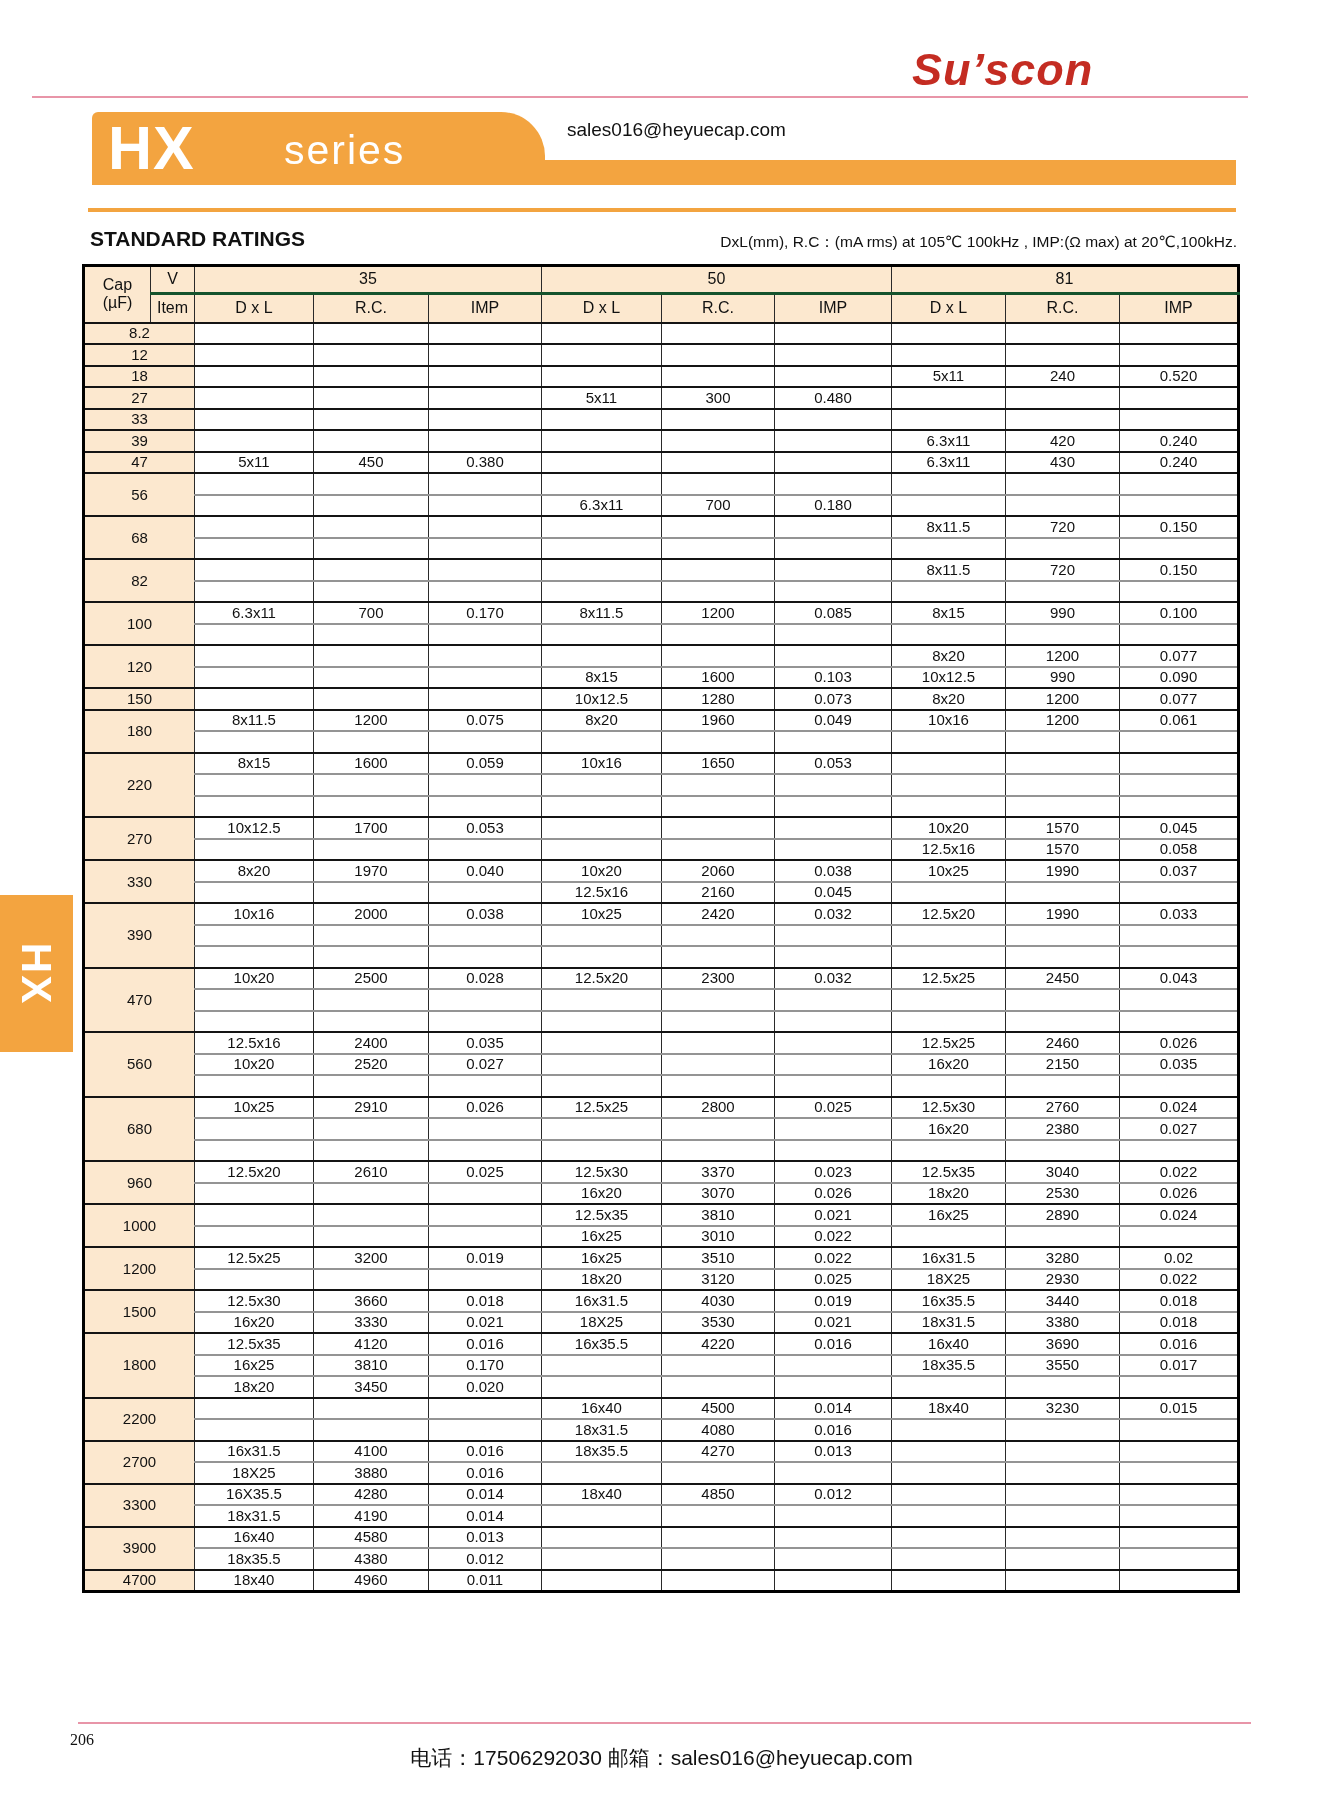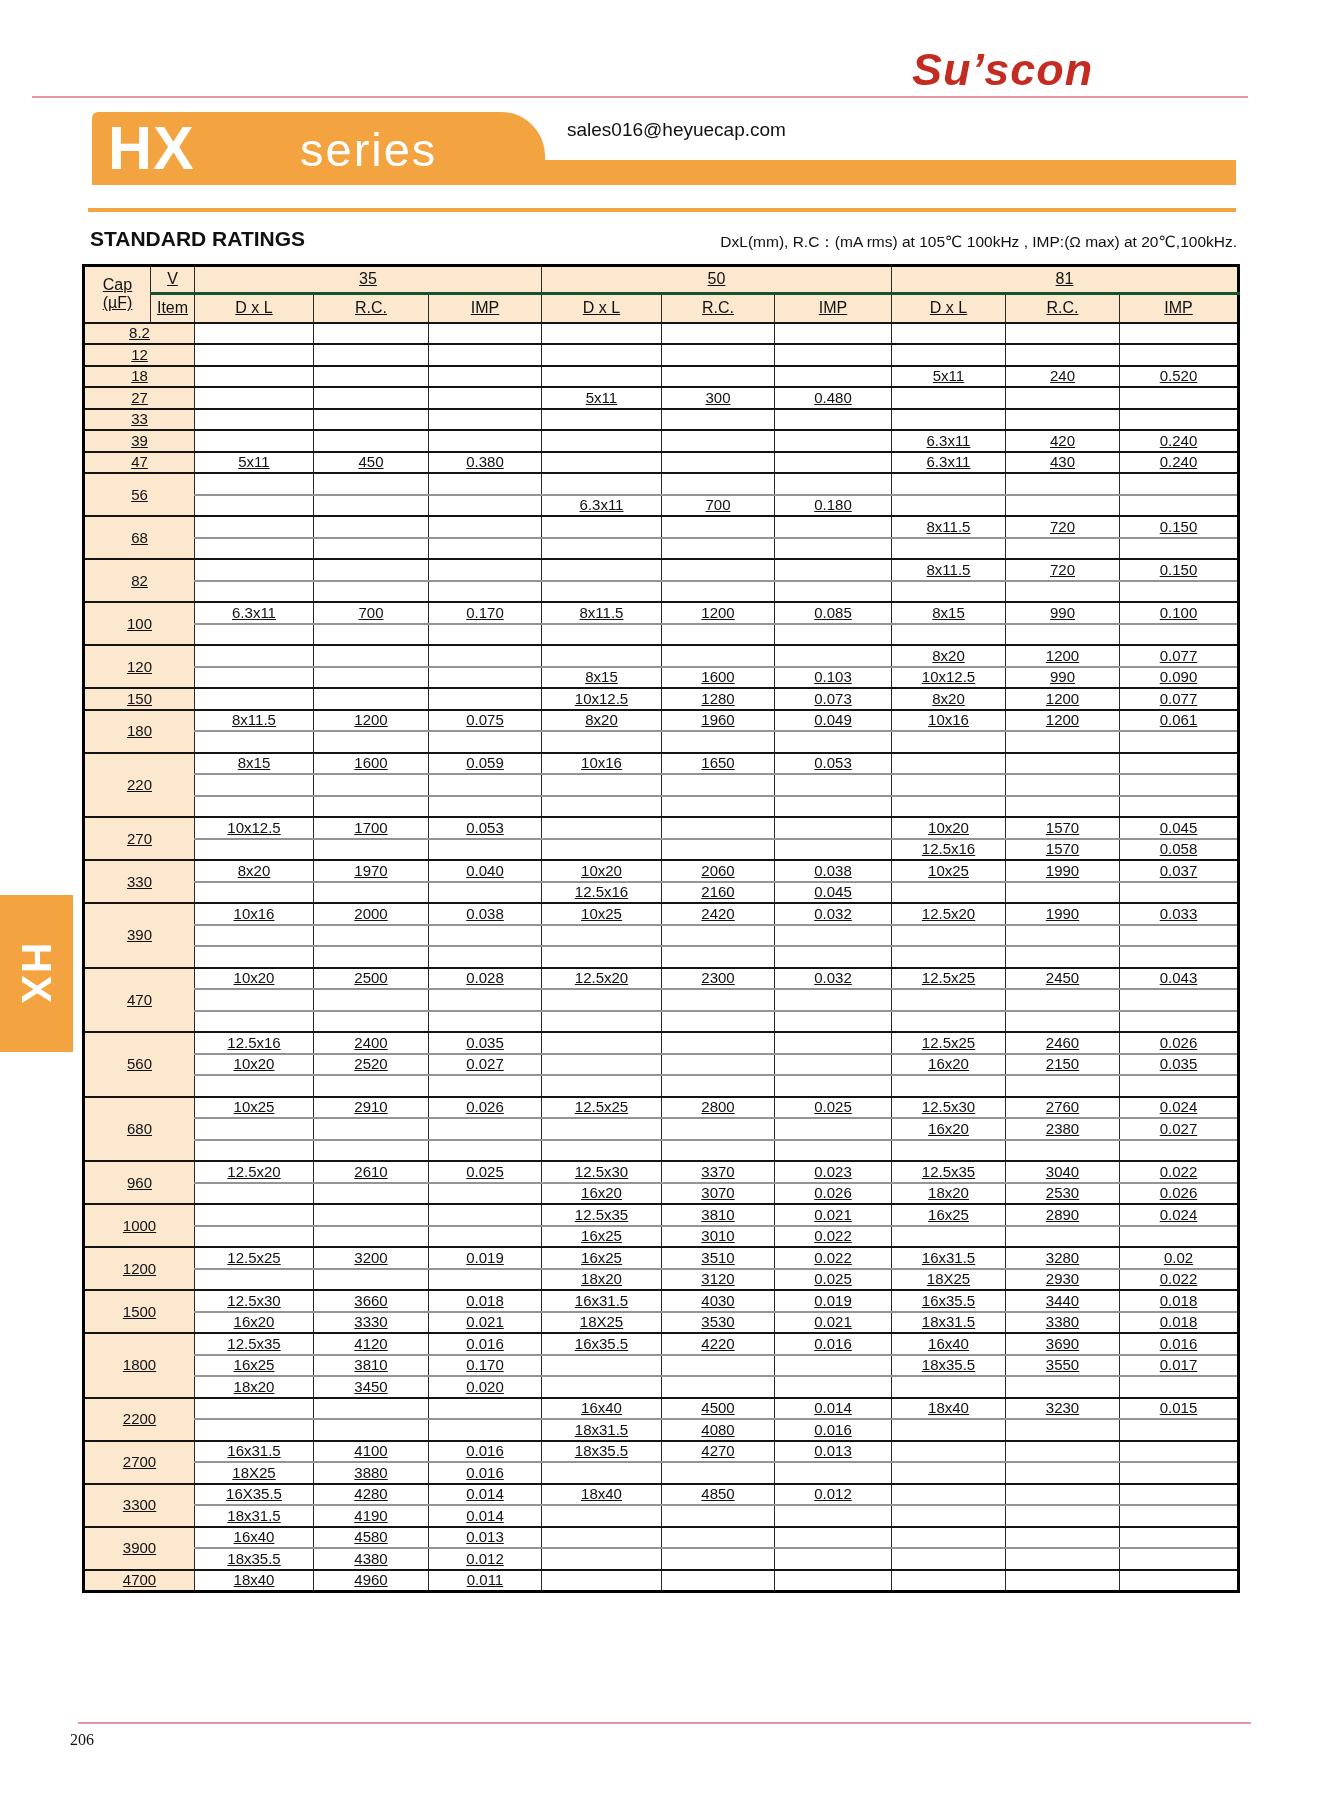--- a/index.html
+++ b/index.html
@@ -19,27 +19,27 @@
   .page-title{position:absolute;left:68px;top:58px;font-size:23px;font-weight:bold;letter-spacing:.2px;}
   .brand{position:absolute;left:912px;top:44px;font-size:45px;font-weight:bold;font-style:italic;color:var(--red);letter-spacing:1px;}
   .rule-pink{position:absolute;height:2px;background:var(--pink);}
   .rule-pink.top{left:32px;top:96px;width:1216px;}
   .rule-pink.bottom{left:78px;top:1722px;width:1173px;}
   .banner-block{
     position:absolute;left:92px;top:112px;width:453px;height:73px;
     background:var(--orange);border-radius:6px 44px 0 0;
   }
   .banner-block .hx{position:absolute;left:16px;top:1px;font-size:61px;font-weight:bold;color:#fff;letter-spacing:1px;line-height:71px;}
-  .banner-block .series{position:absolute;left:208px;top:8px;font-size:47px;font-weight:normal;color:#fff;letter-spacing:2px;line-height:60px;}
+  .banner-block .series{position:absolute;left:192px;top:8px;font-size:41px;font-weight:normal;color:#fff;letter-spacing:2px;line-height:60px;}
   .banner-strip{position:absolute;left:545px;top:160px;width:691px;height:25px;background:var(--orange);}
   .banner-email{position:absolute;left:567px;top:119px;font-size:19px;color:#111;}
   .rule-orange{position:absolute;left:88px;top:208px;width:1148px;height:4px;background:var(--orange);}
   .sec-title{position:absolute;left:90px;top:227px;font-size:21px;font-weight:bold;}
   .sec-note{position:absolute;right:86px;top:232px;font-size:15.5px;}
-  .tablewrap{position:absolute;left:82px;top:264px;width:1168px;text-decoration:underline;}
+  .tablewrap{position:absolute;left:82px;top:264px;width:1168px;}
   table{border-collapse:collapse;table-layout:fixed;width:1155px;border:3px solid #000;}
   th,td{border-left:1px solid #2a2a2a;text-align:center;vertical-align:middle;
         font-size:15px;font-weight:normal;padding:0;line-height:1.06;overflow:hidden;white-space:nowrap;}
   thead th{background:var(--cream);font-size:16px;height:28px;}
   thead tr.h2 th{border-top:3px solid #14532d;height:29px;}
   thead th.caphead{font-size:16px;line-height:1.15;}
   tbody td{height:21.5px;background:#fff;}
   tbody td.cap{background:var(--cream);font-size:15px;}
   tbody tr.grp td{border-top:2px solid #141414;}
   tbody tr.sub td{border-top:2px solid #949494;}
@@ -790,14 +790,15 @@
         </tbody>
       </table>
   </div>
 
   <div class="side-tab">
     <span>HX</span>
   </div>
 
   <div class="rule-pink bottom"></div>
   <div class="page-num">206</div>
+  <div class="footer-contact">电话：17506292030  邮箱：sales016@heyuecap.com</div>
 
 </div>
 
 </body></html>

